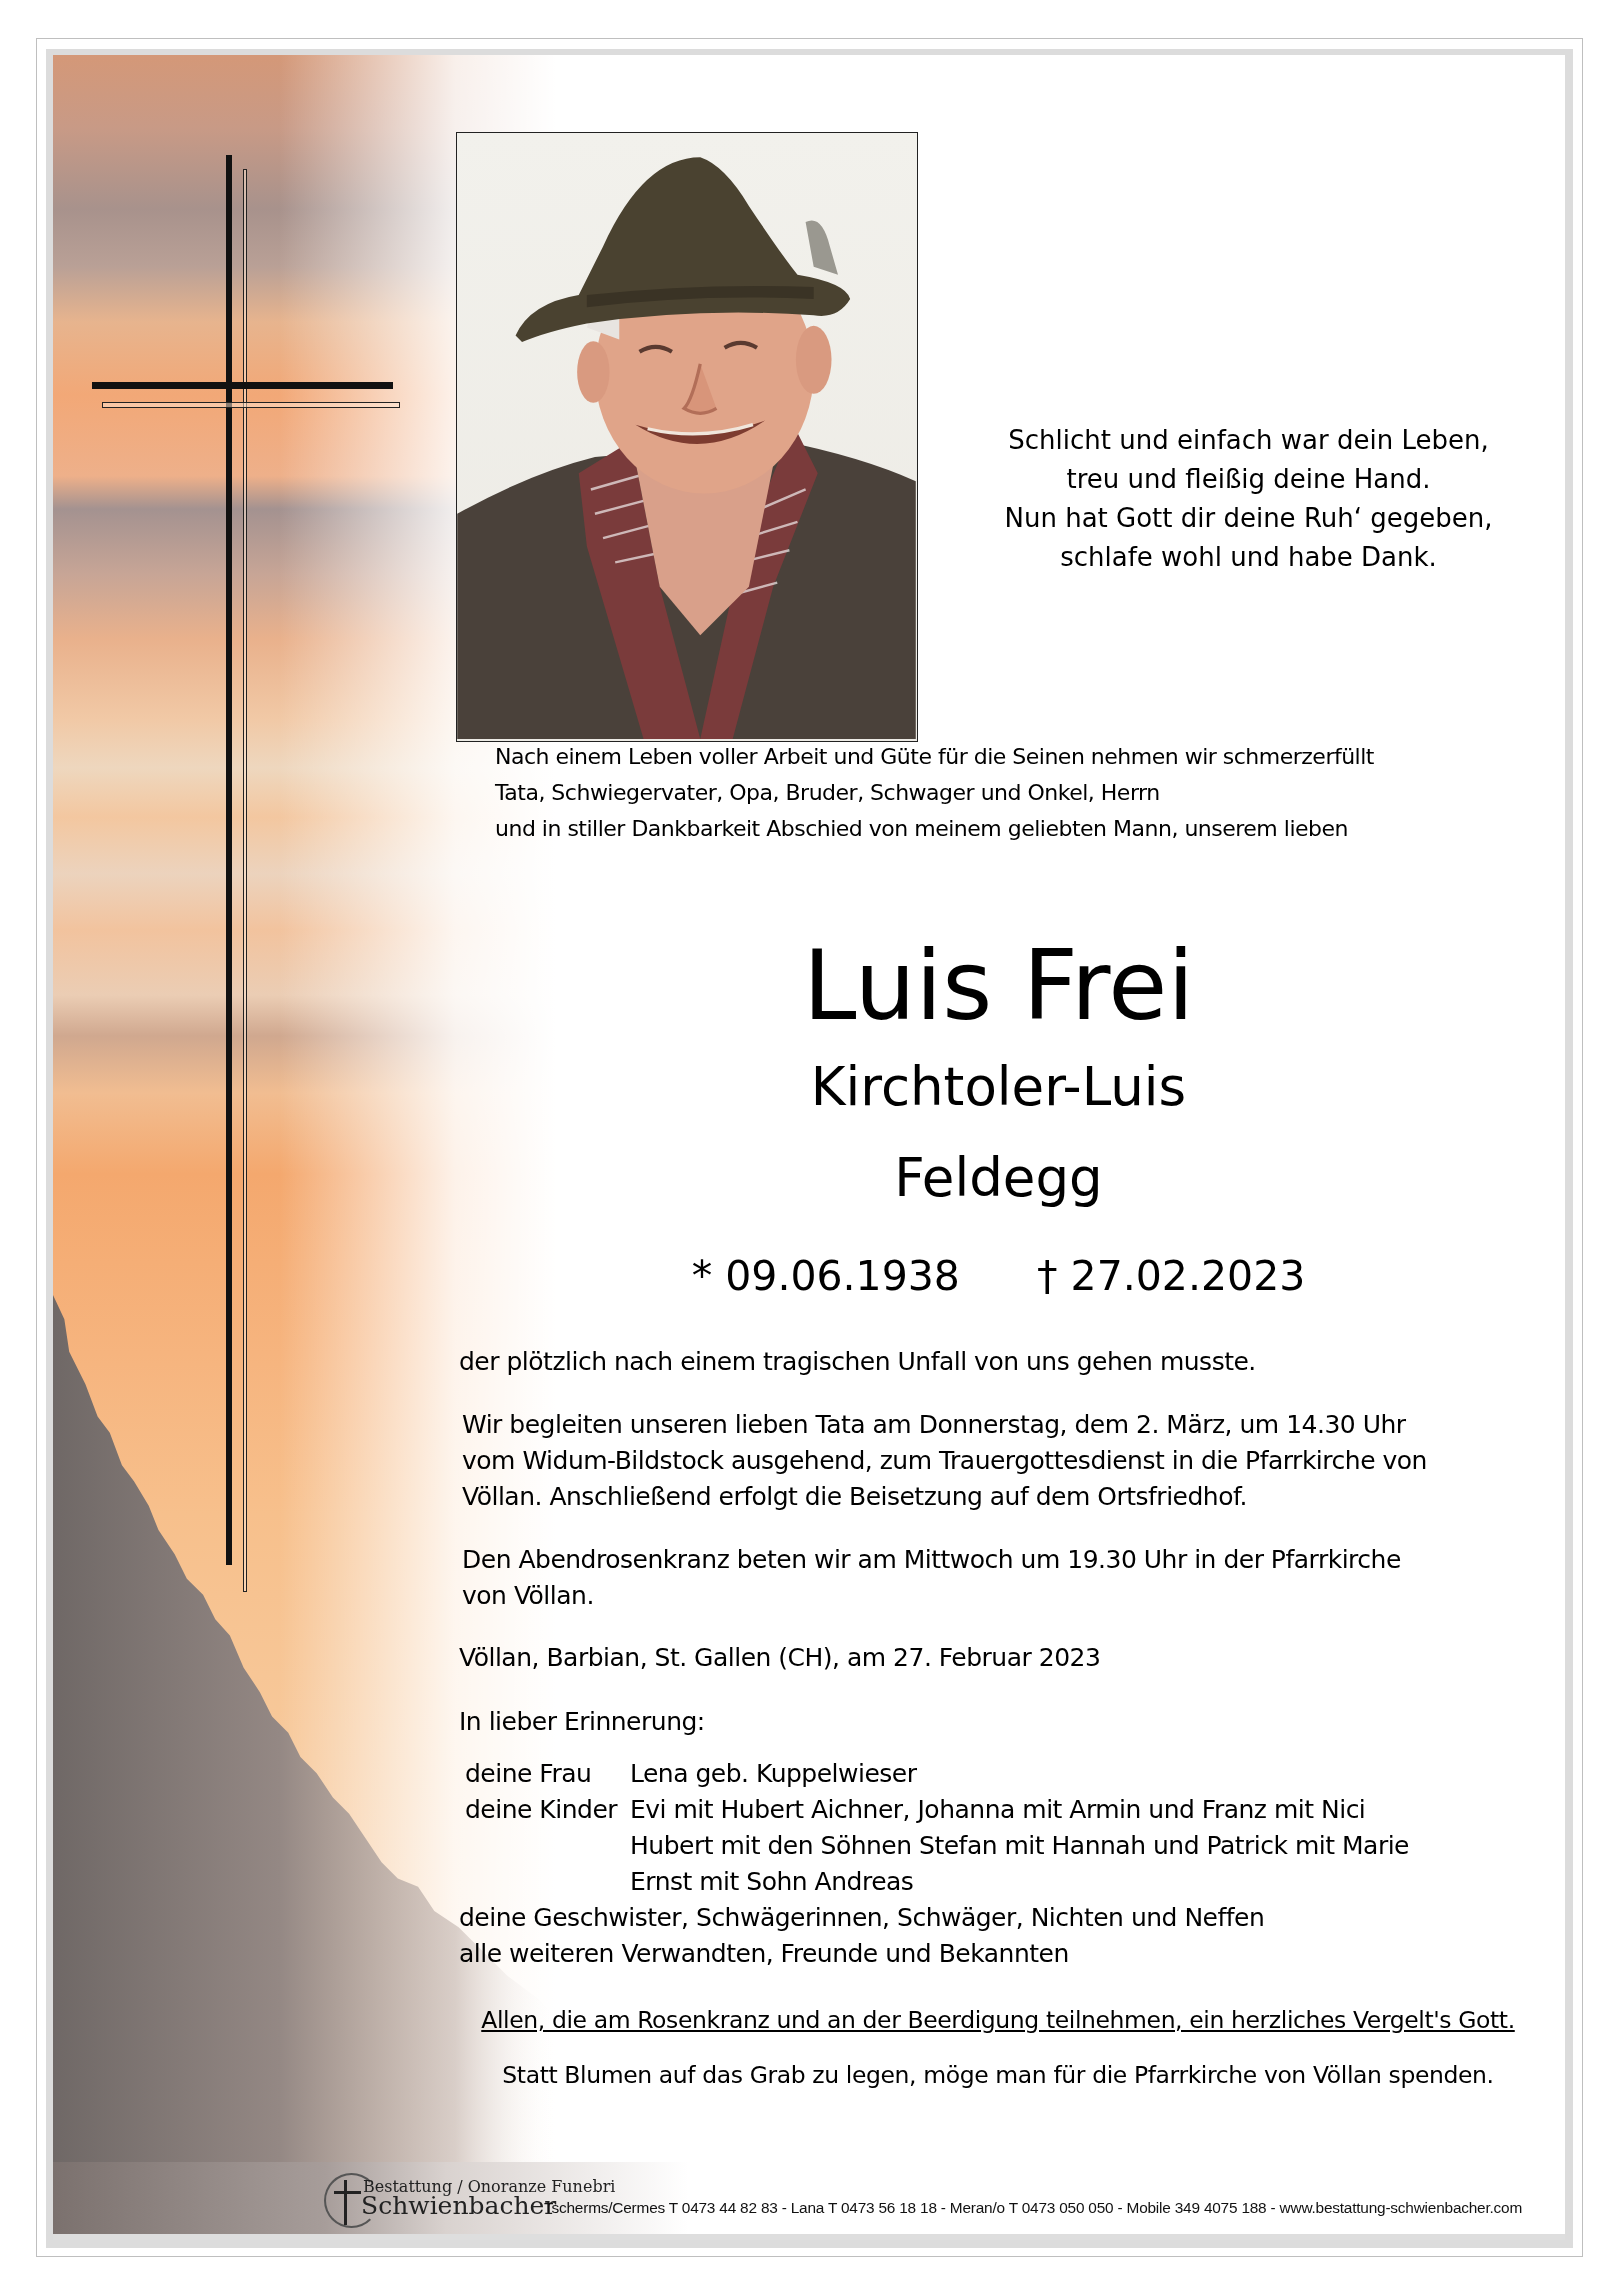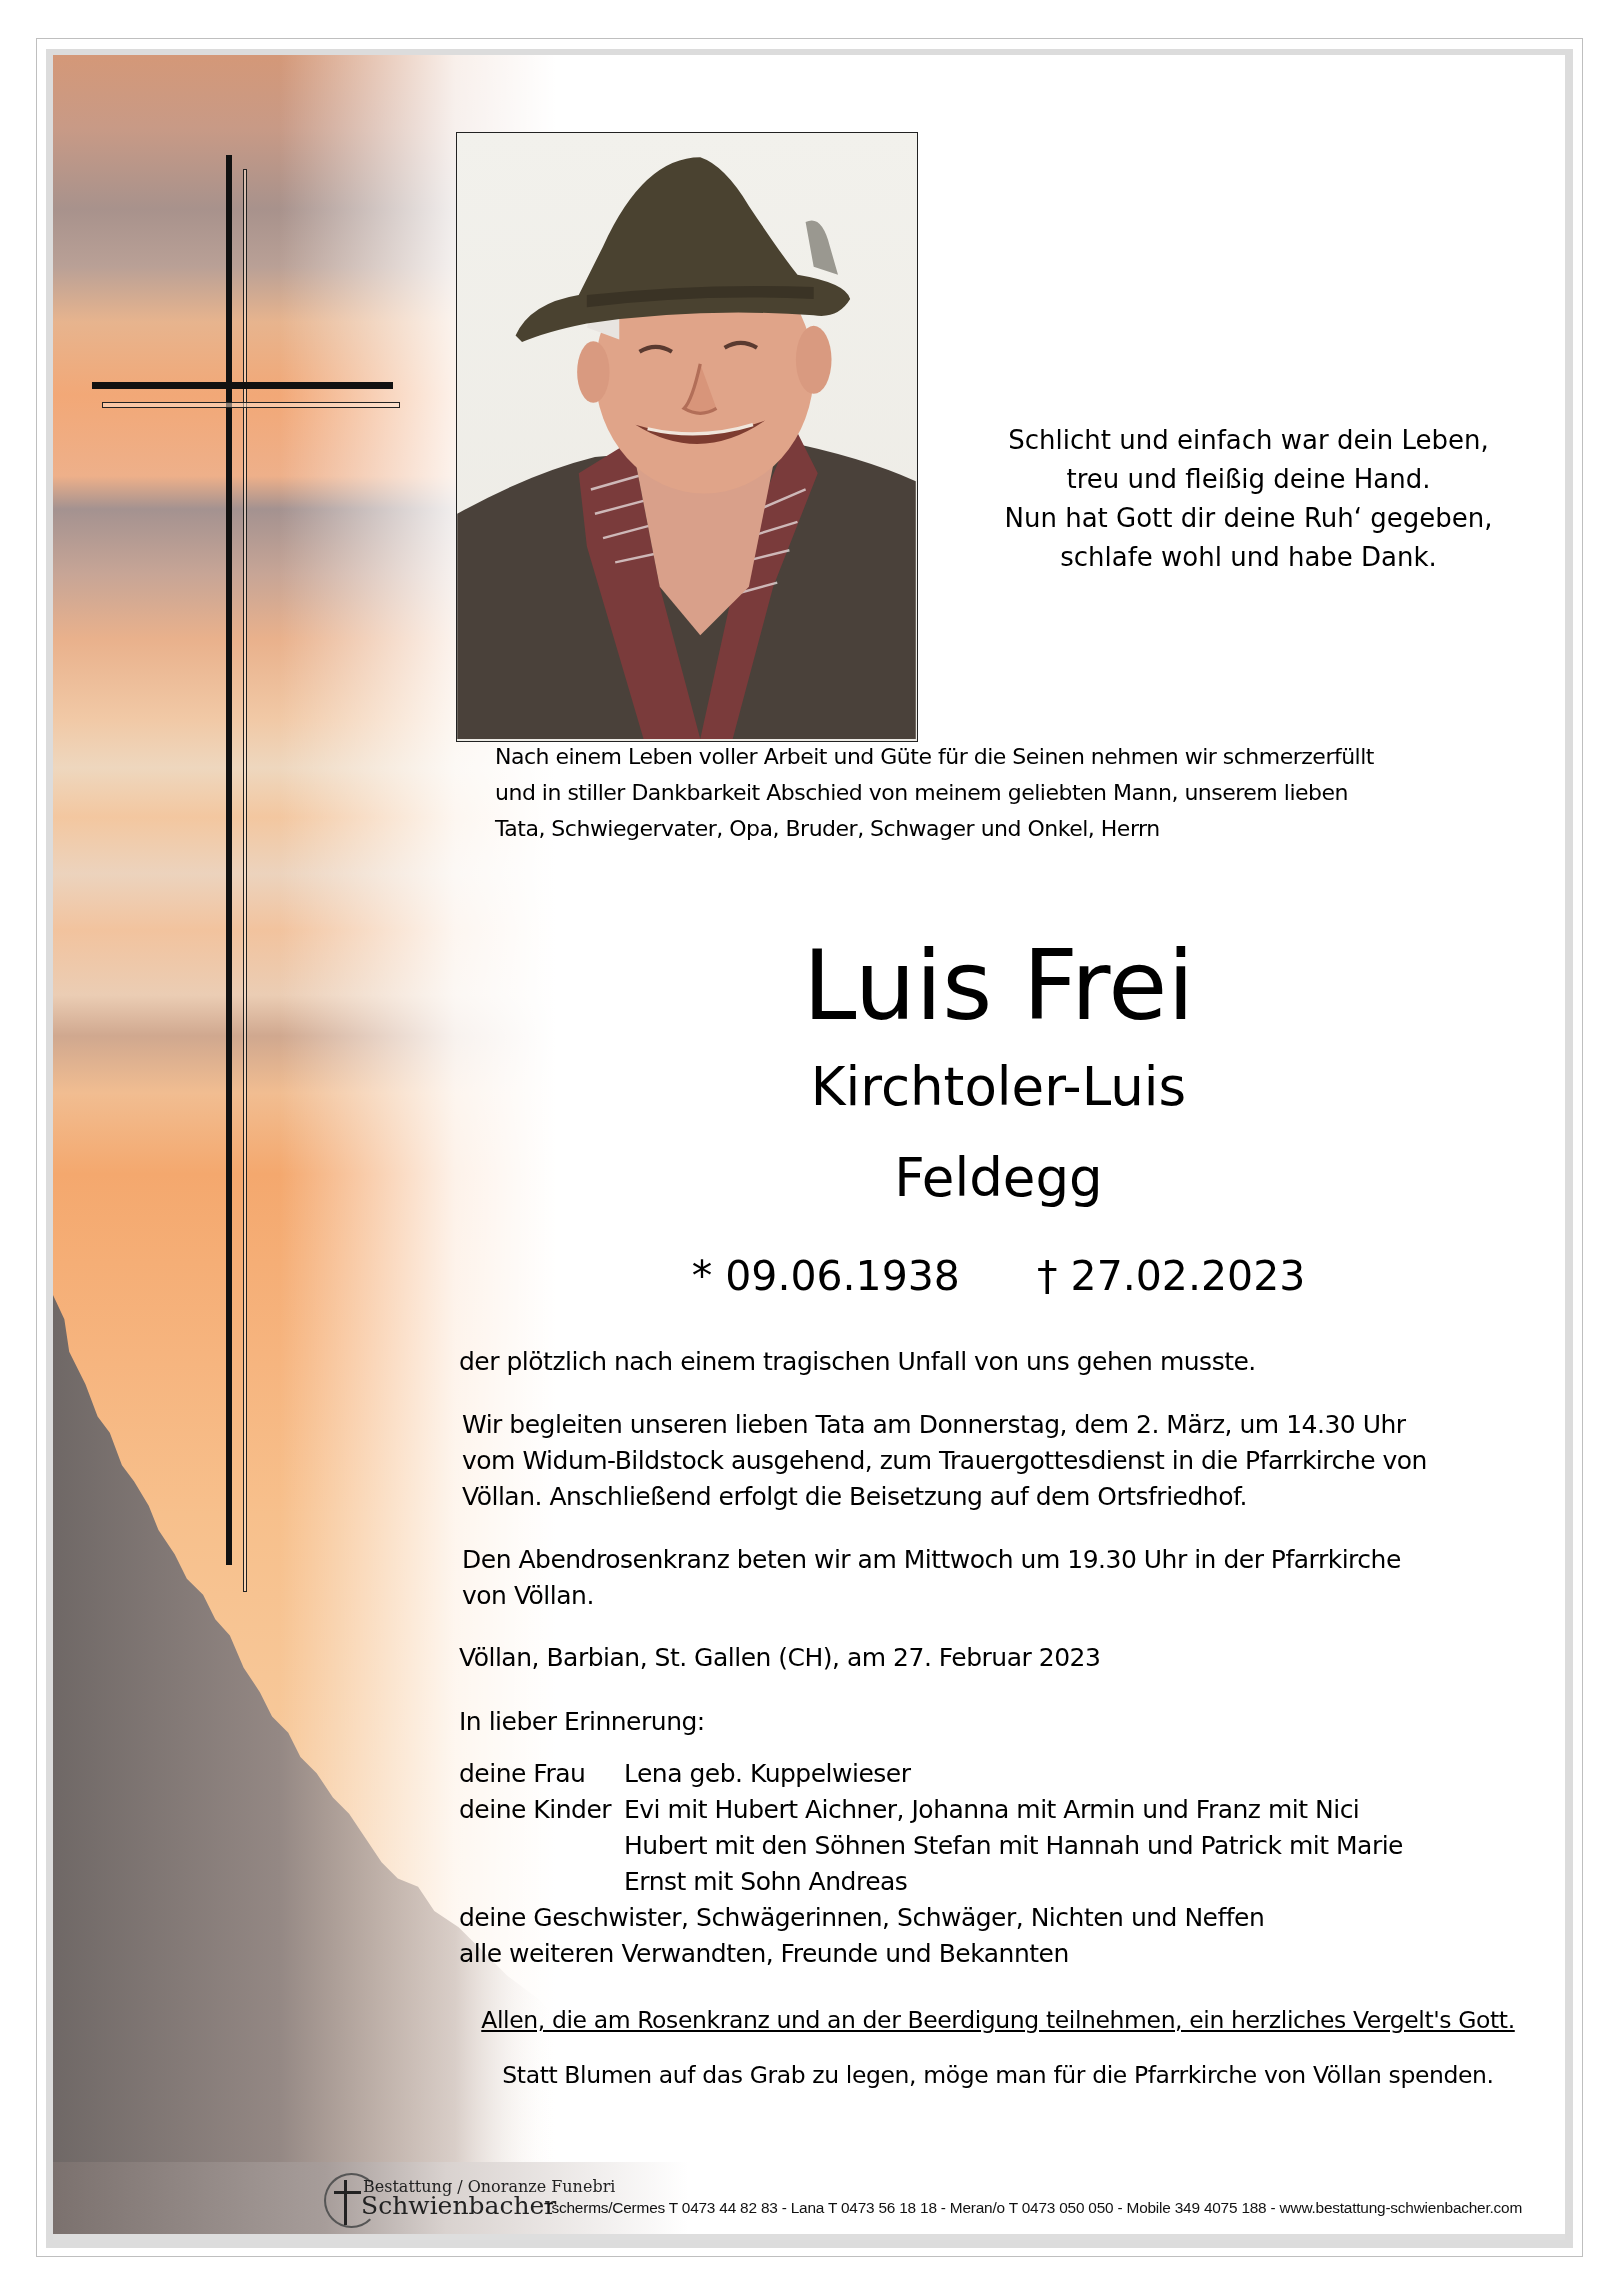--- a/index.html
+++ b/index.html
@@ -42,21 +42,21 @@
   .poem { left: 920px; top: 366px; width: 551px; text-align: center; font-size: 26px; line-height: 39px; }
   .intro { left: 406px; top: 684px; width: 1078px; font-size: 22px; line-height: 36px; letter-spacing: -0.5px; margin-left: 36px; }
   .name { left: 405px; top: 875px; width: 1081px; text-align: center; font-size: 96px; line-height: 113px; }
   .nickname { left: 405px; top: 995px; width: 1081px; text-align: center; font-size: 53px; line-height: 73px; }
   .place { left: 405px; top: 1086px; width: 1081px; text-align: center; font-size: 53px; line-height: 73px; }
   .dates { left: 405px; top: 1193px; width: 1081px; text-align: center; font-size: 41px; line-height: 57px; }
   .dates span { display: inline-block; margin: 0 32px; }
   .p { left: 406px; width: 1078px; font-size: 25px; line-height: 36px; letter-spacing: -0.5px; }
   .survivors { position: absolute; left: 406px; top: 1701px; width: 1078px; font-size: 25px; line-height: 36px; letter-spacing: -0.5px; }
   .srow { display: flex; }
-  .srow .lab { width: 165px; flex: none; }
+  .srow .lab { width: 165px; flex: none; margin-left: 6px; }
   .closing { left: 406px; width: 1078px; text-align: center; font-size: 23.5px; line-height: 32px; letter-spacing: -0.4px; }
 
   
   .footer { position: absolute; left: 0; top: 2107px; width: 1512px; height: 78px;
     background: linear-gradient(to right, #7b716e 0%, #a79d9a 18%, #d9d2cf 26%, #ffffff 42%, #ffffff 100%); }
   .footer-bar { position: absolute; left: 0; bottom: 0; width: 100%; height: 6.5px; background: #dedede; }
   .logo { position: absolute; left: 271px; top: 9.7px; width: 259px; height: 62px; }
   .logo-circle { position: absolute; left: 0; top: 1.6px; width: 55px; height: 55px; border-radius: 50%;
                  border: 2.4px solid #555; border-right-color: transparent; box-sizing: border-box; }
   .logo-cross-v { position: absolute; left: 20px; top: 8px; width: 3.2px; height: 45px; background: #222; }
@@ -135,22 +135,22 @@
 
   <div class="text poem">
     <div>Schlicht und einfach war dein Leben,</div>
     <div>treu und fleißig deine Hand.</div>
     <div>Nun hat Gott dir deine Ruh‘ gegeben,</div>
     <div>schlafe wohl und habe Dank.</div>
   </div>
 
   <div class="text intro">
     <div>Nach einem Leben voller Arbeit und Güte für die Seinen nehmen wir schmerzerfüllt</div>
+    <div>Tata, Schwiegervater, Opa, Bruder, Schwager und Onkel, Herrn</div>
     <div>und in stiller Dankbarkeit Abschied von meinem geliebten Mann, unserem lieben</div>
-    <div>Tata, Schwiegervater, Opa, Bruder, Schwager und Onkel, Herrn</div>
   </div>
 
   <div class="text name">Luis Frei</div>
   <div class="text nickname">Kirchtoler-Luis</div>
   <div class="text place">Feldegg</div>
   <div class="text dates">
     <span>* 09.06.1938</span>
     <span>† 27.02.2023</span>
   </div>
 

